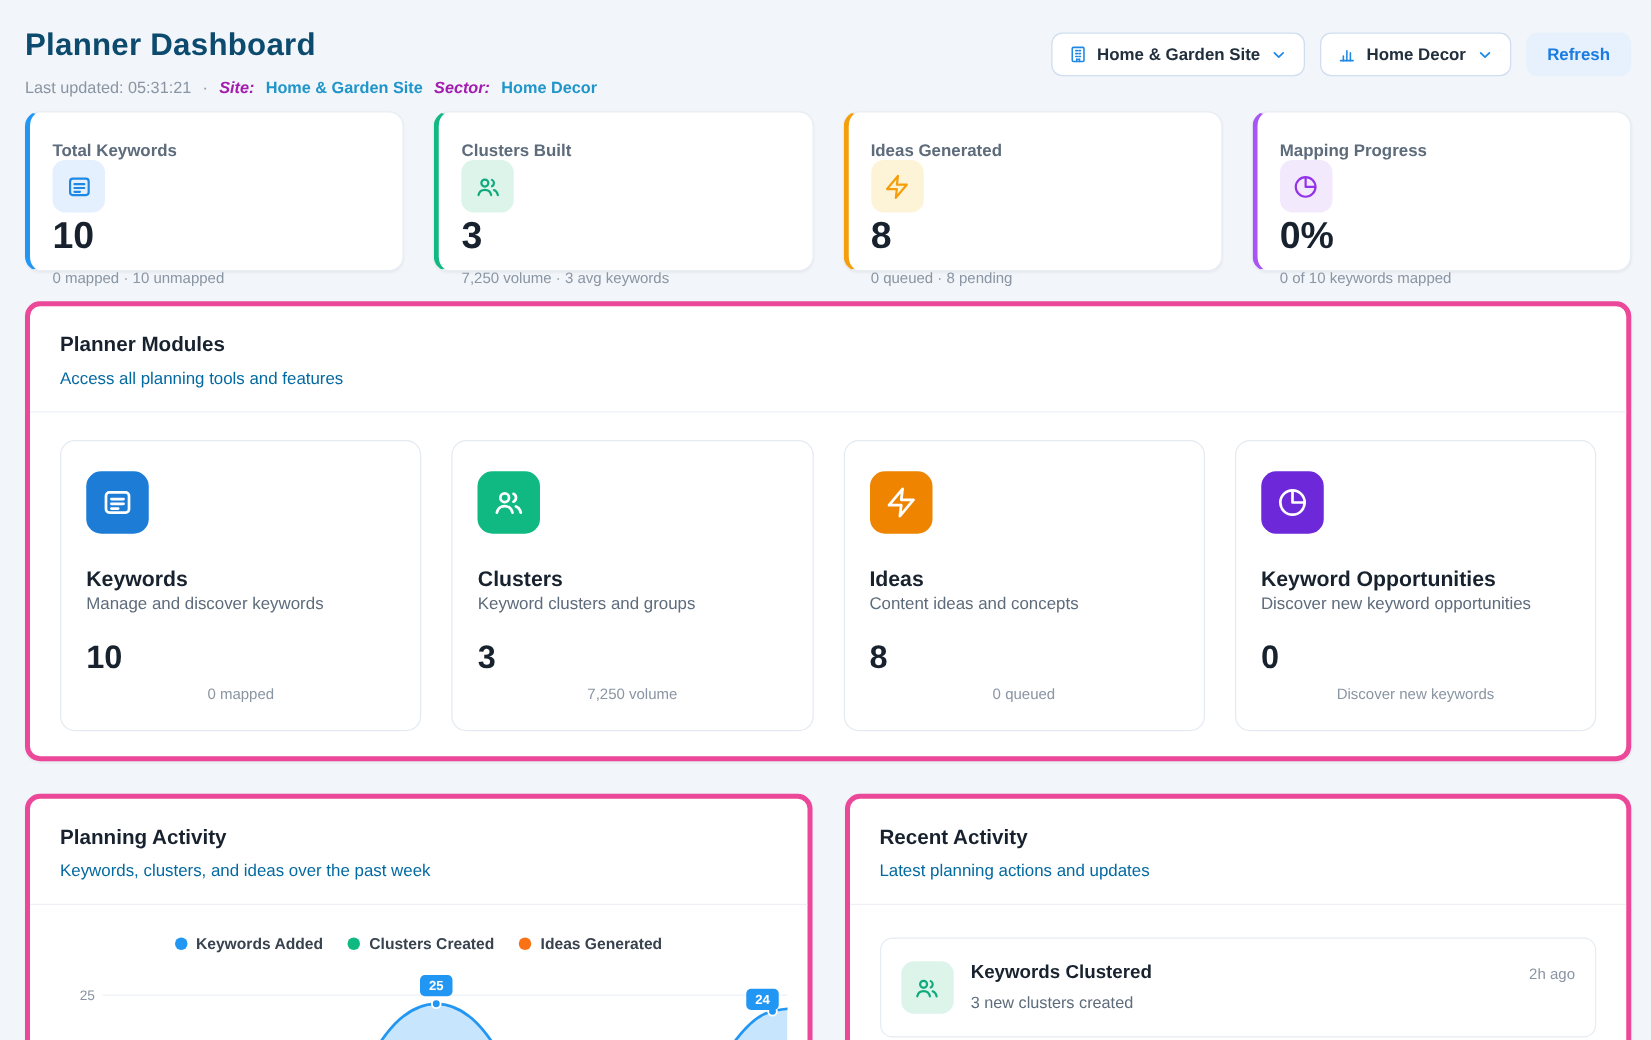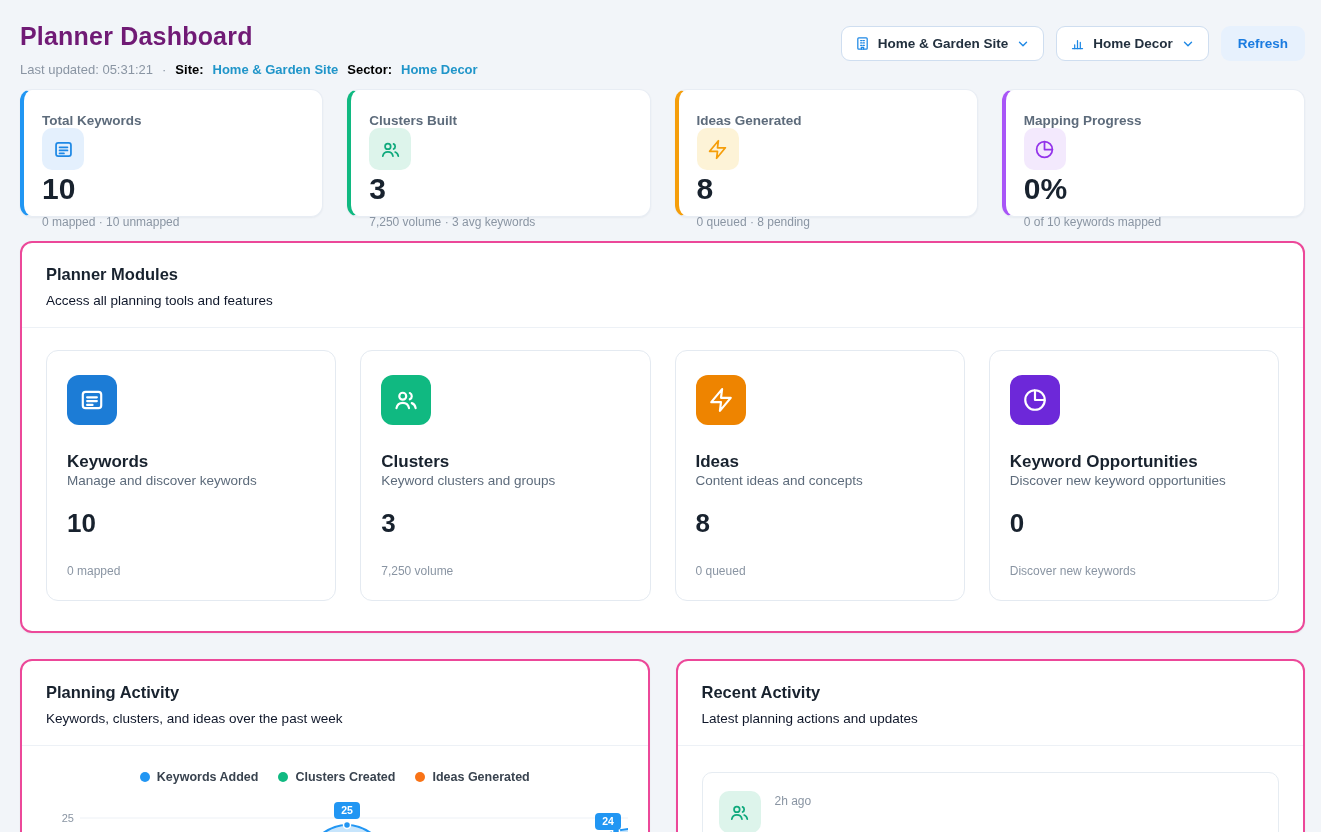--- a/index.html
+++ b/index.html
@@ -6,23 +6,23 @@
   html, body { width: 1321px; height: 832px; overflow: hidden; }
   body {
     background: #f2f5f9;
     color: #18222e;
     font-family: "Liberation Sans", sans-serif;
   }
   .page { padding: 14px 16px 0 20px; }
 
   
   .header-row { display: flex; justify-content: space-between; align-items: flex-start; }
-  .h-title { font-size: 25px; font-weight: 800; letter-spacing: .2px; color: #701a75; margin: 8px 0 11px; }
+  .h-title { font-size: 25px; font-weight: 800; letter-spacing: .2px; color: #0c4a6e; margin: 8px 0 11px; }
   .h-meta { font-size: 13px; color: #8a95a3; display: flex; gap: 9px; align-items: center; }
-  .meta-strong { color: #000000; font-weight: 700; }
+  .meta-strong { color: #a21caf; font-weight: 700; font-style: italic; }
   .meta-link { color: #2095c9; font-weight: 700; text-decoration: none; cursor: pointer; }
   .controls { display: flex; gap: 12px; margin-top: 12px; }
   .select-btn {
     display: inline-flex; align-items: center; gap: 8px;
     background: #fff; border: 1px solid #cfdef0; border-radius: 9px;
     padding: 9px 13px; font-size: 13.5px; font-weight: 700; color: #22303e;
     font-family: "Liberation Sans", sans-serif; cursor: pointer;
   }
   .select-btn .icn, .select-btn .chev { color: #1e88e5; display: flex; }
   .refresh-btn {
@@ -46,40 +46,40 @@
   .stat-icon { width: 42px; height: 42px; border-radius: 10px; display: flex; align-items: center; justify-content: center; flex: none; }
   .tint-blue   { background: #e4f0fd; color: #1e88e5; }
   .tint-green  { background: #ddf4eb; color: #0fa97c; }
   .tint-orange { background: #fdf3d7; color: #f59e0b; }
   .tint-purple { background: #f3e9fd; color: #9333ea; }
   .stat-value { font-size: 30px; font-weight: 800; margin-top: 2px; }
   .stat-caption { font-size: 12px; color: #8a95a3; margin-top: 9px; }
 
   
   .panel {
-    background: #fff; border: 2px solid #ec4899; border-radius: 12px;
+    background: #fff; border: 4px solid #ec4899; border-radius: 12px;
     margin-top: 24px; box-shadow: 0 1px 2px rgba(16,30,54,.05);
   }
   .panel-head { padding: 22px 24px 19px; }
   .panel-title { font-size: 16.5px; font-weight: 800; color: #18222e; }
-  .panel-sub { font-size: 13.5px; color: #0f172a; margin-top: 9px; }
+  .panel-sub { font-size: 13.5px; color: #0369a1; margin-top: 9px; }
   .panel-divider { border: none; border-top: 1px solid #edf1f6; margin: 0; }
 
   
-  .modules-grid { display: grid; grid-template-columns: repeat(4, 1fr); gap: 24px; padding: 22px 24px 30px; }
+  .modules-grid { display: grid; grid-template-columns: repeat(4, 1fr); gap: 24px; padding: 22px 24px 20px; }
   .module-card { border: 1px solid #e4eaf1; border-radius: 12px; padding: 24px 20px 22px; background: #fff; cursor: pointer; }
   .module-icon { width: 50px; height: 50px; border-radius: 12px; color: #fff; display: flex; align-items: center; justify-content: center; }
   .bg-blue   { background: #1c7cd6; }
   .bg-green  { background: #10b981; }
   .bg-orange { background: #ee8400; }
   .bg-purple { background: #6d28d9; }
   .module-title { font-size: 17px; font-weight: 800; margin-top: 27px; }
   .module-desc { font-size: 13.5px; color: #5d6b7b; margin-top: 1px; }
   .module-value { font-size: 26px; font-weight: 800; margin-top: 20px; }
-  .module-caption { font-size: 12px; color: #8a95a3; margin-top: 25px; }
+  .module-caption { font-size: 12px; color: #8a95a3; margin-top: 7px; text-align: center; }
 
   
   .bottom { display: grid; grid-template-columns: 1fr 1fr; gap: 26px; margin-top: 26px; }
   .bottom .panel { margin-top: 0; height: 420px; overflow: hidden; }
 
   .legend { display: flex; justify-content: center; gap: 20px; padding: 24px 0 0; font-size: 12.5px; color: #39434f; font-weight: 600; }
   .legend-item { display: flex; align-items: center; gap: 7px; }
   .dot { width: 10px; height: 10px; border-radius: 50%; }
   .dot-blue   { background: #2196f3; }
   .dot-green  { background: #10b981; }
@@ -333,18 +333,22 @@
 
       <div class="activity-item">
         <div class="activity-icon">
           <svg viewBox="0 0 24 24" width="21" height="21" fill="none" stroke="currentColor" stroke-width="2" stroke-linecap="round" stroke-linejoin="round">
             <circle cx="9" cy="8.5" r="3.2"></circle>
             <path d="M3.2 19.5c.6-3 3-4.8 5.8-4.8s5.2 1.8 5.8 4.8"></path>
             <path d="M15.5 5.6a3.2 3.2 0 0 1 0 5.8"></path>
             <path d="M17.3 14.9c2 .7 3.2 2.4 3.6 4.6"></path>
           </svg>
         </div>
+        <div class="activity-body">
+          <div class="activity-title">Keywords Clustered</div>
+          <div class="activity-desc">3 new clusters created</div>
+        </div>
         <div class="activity-time">2h ago</div>
       </div>
     </div>
 
   </div>
 </div>
 
 </body></html>

